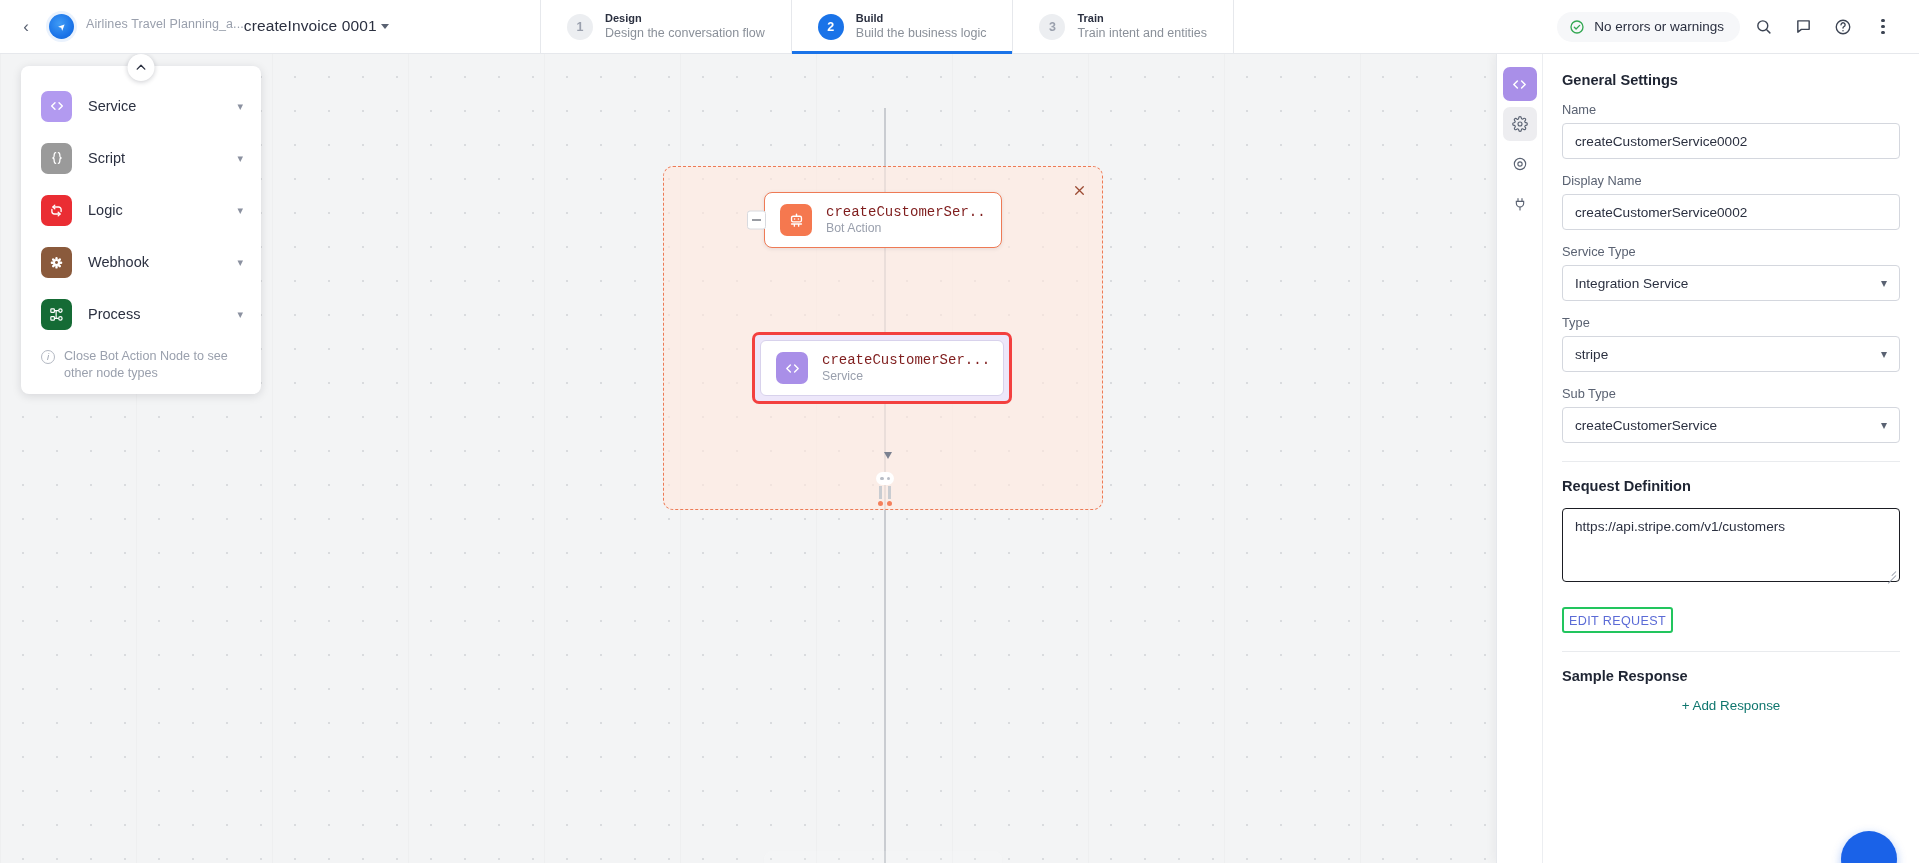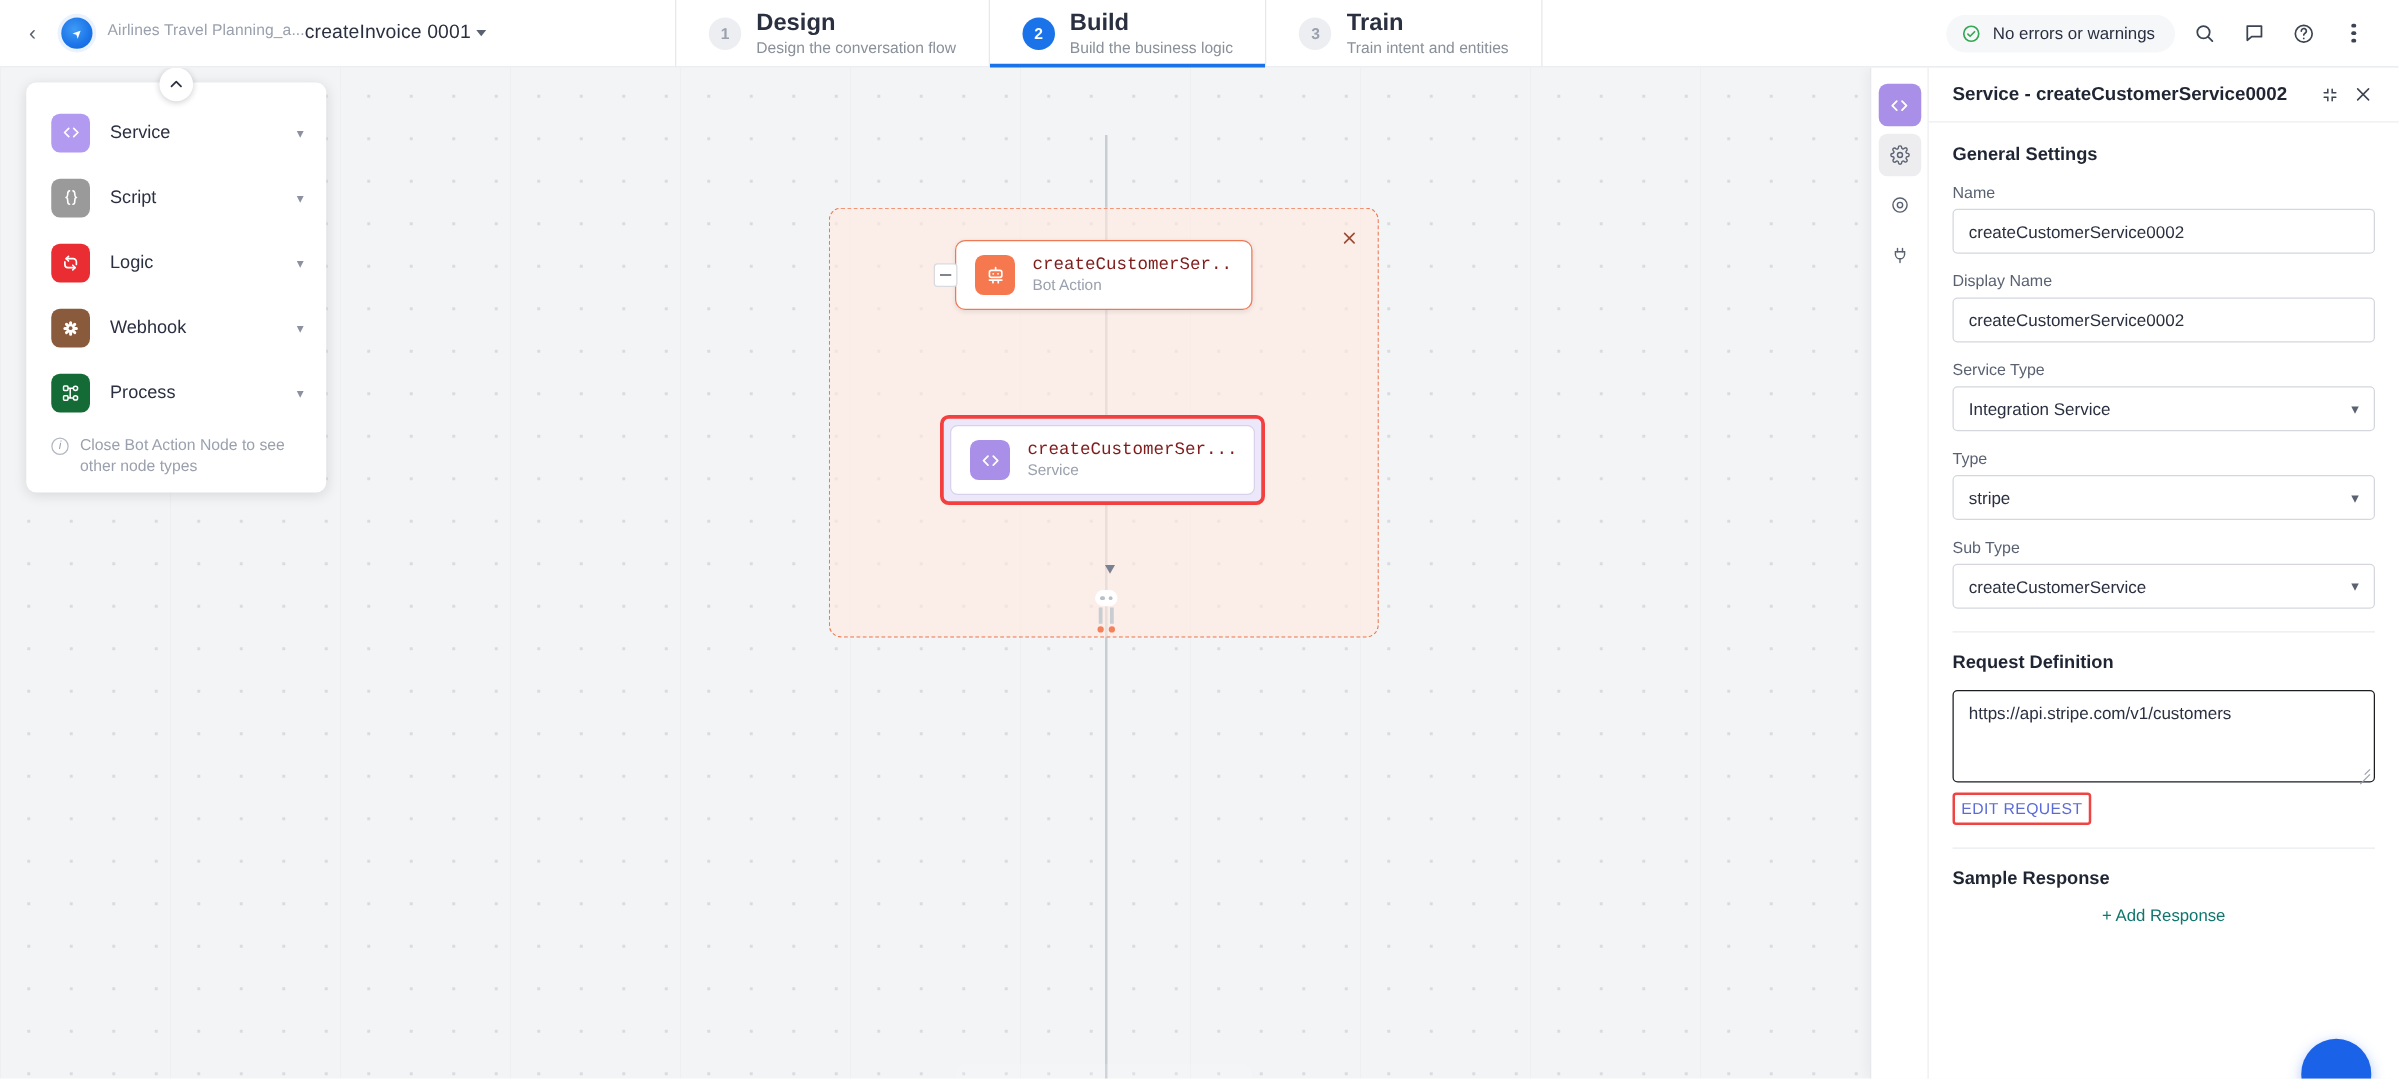--- a/index.html
+++ b/index.html
@@ -47,21 +47,21 @@
     border-left: 1px solid #e6e8ec; position: relative; cursor: pointer;
   }
   .step:last-child { border-right: 1px solid #e6e8ec; }
   .step-num {
     width: 26px; height: 26px; border-radius: 50%; flex: none;
     display: flex; align-items: center; justify-content: center;
     font-size: 12.5px; font-weight: bold; background: #eceef1; color: #9aa0ad;
   }
   .step.active .step-num { background: #1a73e8; color: #fff; }
   .step-txt { display: flex; flex-direction: column; line-height: 1.25; }
-  .step-title { font-size: 19px; font-weight: bold; color: #2b3040; }
+  .step-title { font-size: 11px; font-weight: bold; color: #2b3040; }
   .step-sub { font-size: 12.5px; color: #8a9099; }
   .step.active::after {
     content: ""; position: absolute; left: 0; right: 0; bottom: -1px; height: 3px; background: #1a73e8;
   }
 
   .tb-right { margin-left: auto; display: flex; align-items: center; padding-right: 19px; gap: 6px; }
   .status-pill {
     display: flex; align-items: center; gap: 9px; background: #f6f7f9;
     border-radius: 18px; padding: 7px 16px 7px 12px; cursor: pointer;
   }
@@ -236,22 +236,22 @@
   }
   .resize-grip { position: absolute; right: 3px; bottom: 3px; width: 10px; height: 10px; }
   .resize-grip::before, .resize-grip::after {
     content: ""; position: absolute; background: #9aa0ad; height: 1px; right: 0;
     transform-origin: right center; transform: rotate(-45deg);
   }
   .resize-grip::before { width: 11px; bottom: 2px; }
   .resize-grip::after { width: 6px; bottom: 6px; }
 
   .edit-request-wrap {
-    display: inline-block; border: 2px solid #ef4444; border-radius: 3px;
-    margin-top: 8px; padding: 2px 5px; cursor: pointer;
+    display: inline-block; border: 2px solid #22c55e; border-radius: 3px;
+    margin-top: 25px; padding: 2px 5px; cursor: pointer;
   }
   .edit-request { font-size: 12.6px; color: #5b6bd6; letter-spacing: .35px; }
   .sec-desc { font-size: 12.9px; color: #8a9099; line-height: 1.45; margin-bottom: 14px; }
   .add-response { text-align: center; font-size: 13.4px; color: #0f766e; cursor: pointer; }
 
   .fab {
     position: absolute; right: 22px; bottom: -24px; width: 56px; height: 56px;
     border-radius: 50%; background: #1a62e8; box-shadow: 0 3px 10px rgba(26,98,232,.35);
     cursor: pointer; z-index: 50;
   }
@@ -493,33 +493,20 @@
       <div class="rail-ic">
         <svg width="16" height="16" viewBox="0 0 24 24" fill="none" stroke="currentColor" stroke-width="1.7" stroke-linecap="round">
           <path d="M9 4v4M15 4v4"></path>
             <path d="M6.5 8h11v3a5.5 5.5 0 01-11 0z"></path>
             <path d="M12 16.5V21"></path>
         </svg>
       </div>
     </div>
 
     <div class="panel-body">
-      <div class="panel-head">
-        <div class="panel-title">Service - createCustomerService0002</div>
-        <div class="panel-ic">
-          <svg width="14" height="14" viewBox="0 0 24 24" fill="none" stroke="currentColor" stroke-width="2.1" stroke-linecap="round">
-            <path d="M9 4v5H4M15 4v5h5M9 20v-5H4M15 20v-5h5"></path>
-          </svg>
-        </div>
-        <div class="panel-ic">
-          <svg width="15" height="15" viewBox="0 0 24 24" stroke="currentColor" stroke-width="2" stroke-linecap="round">
-            <path d="M5 5l14 14M19 5L5 19"></path>
-          </svg>
-        </div>
-      </div>
 
       <div class="panel-scroll">
         <div class="sec-title">General Settings</div>
 
         <div class="fld">
           <div class="fld-label">Name</div>
           <div class="fld-ctl">
             <span class="val">createCustomerService0002</span>
           </div>
         </div>

